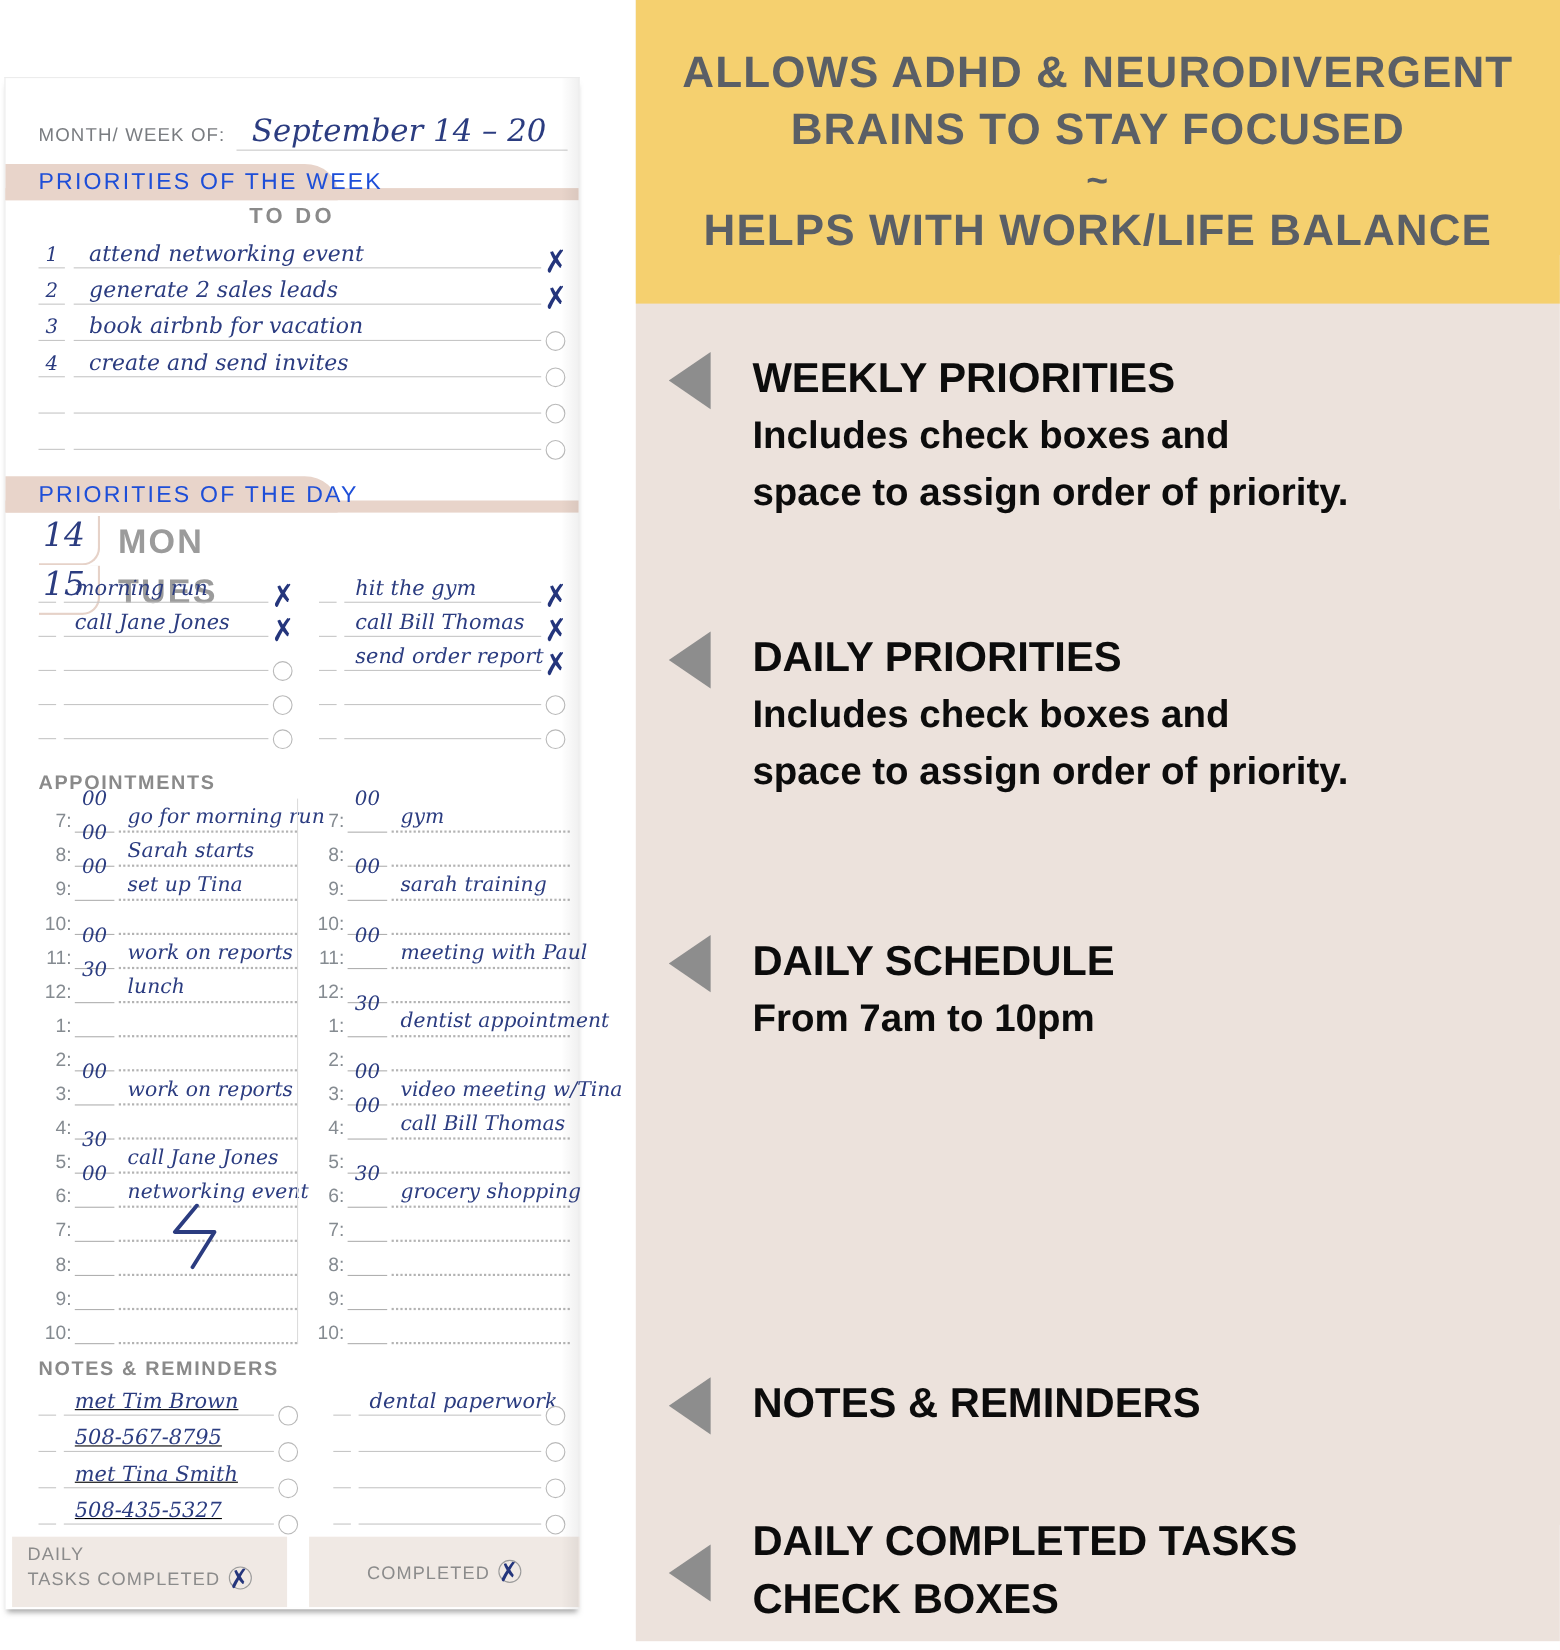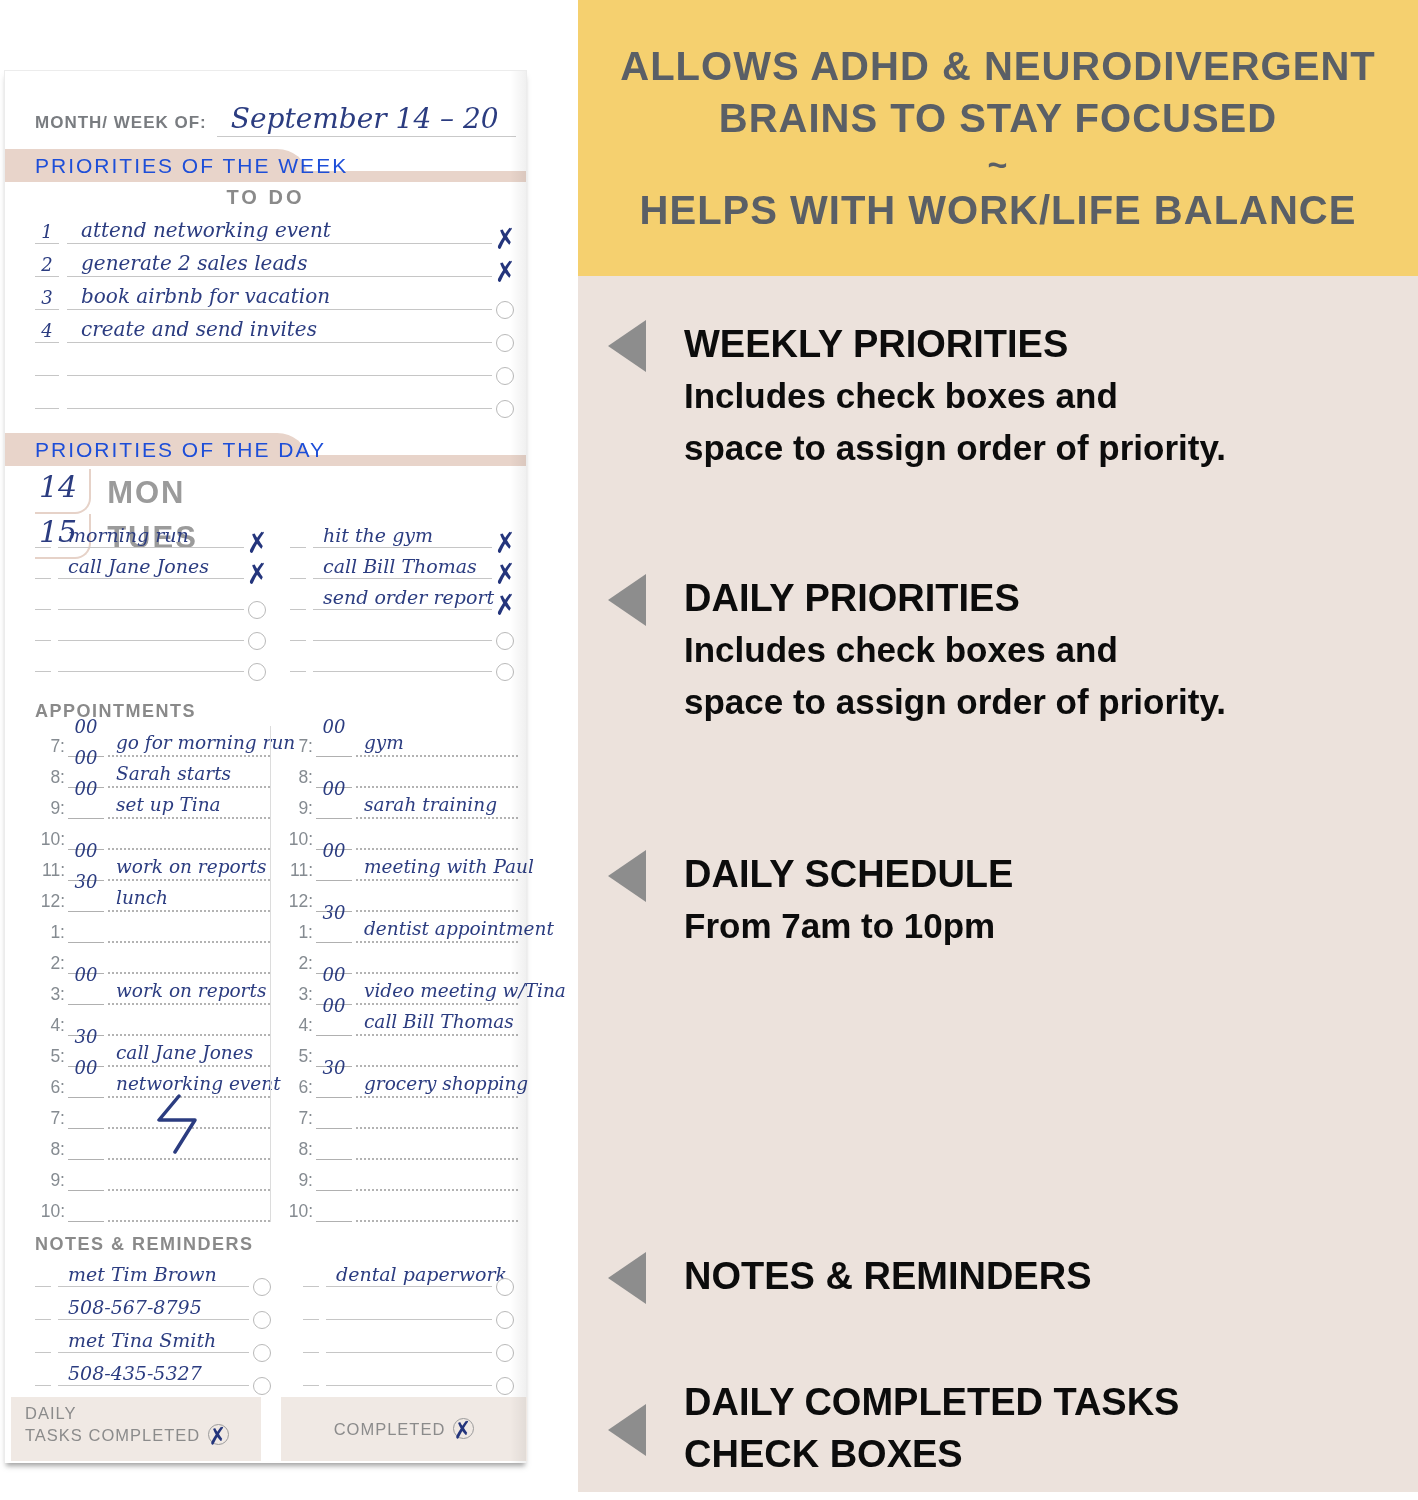--- a/index.html
+++ b/index.html
@@ -7,21 +7,21 @@
 
   
   .page{position:absolute;left:4px;top:70px;width:521px;height:1392px;background:#ffffff;
         border:1px solid #ececec;border-bottom:none;box-shadow:0 5px 5px -2px rgba(90,90,90,.55);}
   .page::after{content:'';position:absolute;top:0;right:0;width:16px;height:100%;
         background:linear-gradient(to left, rgba(0,0,0,.06), rgba(0,0,0,0));pointer-events:none;}
 
   .abs{position:absolute;}
 
   .mw-row{left:30px;right:10px;top:28px;height:38px;display:flex;align-items:flex-end;}
-  .mw-label{font-size:17px;font-weight:bold;letter-spacing:1px;color:#797c80;padding-bottom:4px;white-space:nowrap;}
+  .mw-label{font-size:17px;font-weight:normal;letter-spacing:1px;color:#797c80;padding-bottom:4px;white-space:nowrap;}
   .mw-line{flex:1;border-bottom:1.5px solid #c9c9c9;display:flex;align-items:center;margin-left:10px;}
   .hand{font-family:"DejaVu Serif",serif;font-style:italic;color:#2b3c80;}
   .mw-value{font-size:28px;padding:0 0 1px 14px;white-space:nowrap;}
 
   .band{left:0;right:0;height:33px;}
   .band-strip{position:absolute;left:0;right:0;bottom:0;height:11px;background:#e8d4ca;}
   .band-tab{position:absolute;left:0;top:0;height:33px;width:58%;background:#e8d4ca;border-top-right-radius:30px 26px;
             display:flex;align-items:center;}
   .band-title{font-size:21px;letter-spacing:2px;color:#1d4ed8;padding-left:30px;font-weight:400;white-space:nowrap;}
   .band1{top:78px;} .band2{top:362px;}
@@ -61,21 +61,21 @@
   .appt-row{height:31px;display:flex;align-items:flex-end;}
   .appt-hr{width:30px;flex:none;text-align:right;font-size:17.5px;color:#858b91;padding-right:3px;}
   .appt-min{width:36px;flex:none;text-align:center;font-size:18px;border-bottom:1.5px solid #b0b0b0;padding-bottom:19px;}
   .appt-rest{flex:1;min-width:0;border-bottom:2px dotted #b3b3b3;margin-left:4px;display:flex;align-items:flex-end;}
   .appt-text{font-size:18.5px;padding:0 0 2px 8px;white-space:nowrap;}
   .scribble{position:absolute;left:120px;top:368px;pointer-events:none;}
 
   .notes-head{left:30px;top:1163px;}
   .notes-cols{left:30px;right:8px;top:1183px;display:flex;}
   .note-col{flex:1;min-width:0;}
-  .note-col.first{flex:none;width:240px;margin-right:28px;}
+  .note-col.first{flex:none;width:240px;margin-right:28px;text-decoration:underline;}
   .note-row{height:33px;display:flex;align-items:flex-end;}
   .note-text{font-size:19px;padding:0 0 1px 10px;white-space:nowrap;}
 
   .fbox{background:#f0e9e4;color:#8b8b8b;}
   .fbox1{left:6px;top:1326px;width:250px;height:64px;padding:6px 0 0 14px;box-sizing:border-box;}
   .fbox2{left:276px;top:1326px;width:246px;height:64px;display:flex;align-items:center;justify-content:center;}
   .fbox-line{font-size:16.5px;letter-spacing:1px;line-height:21px;white-space:nowrap;}
   .cx{position:relative;display:inline-block;width:19px;height:19px;border:1.5px solid #9b9b9b;border-radius:50%;
       vertical-align:-4px;margin-left:8px;}
   .cx .xmark{left:-1px;bottom:-3px;font-size:23px;}

